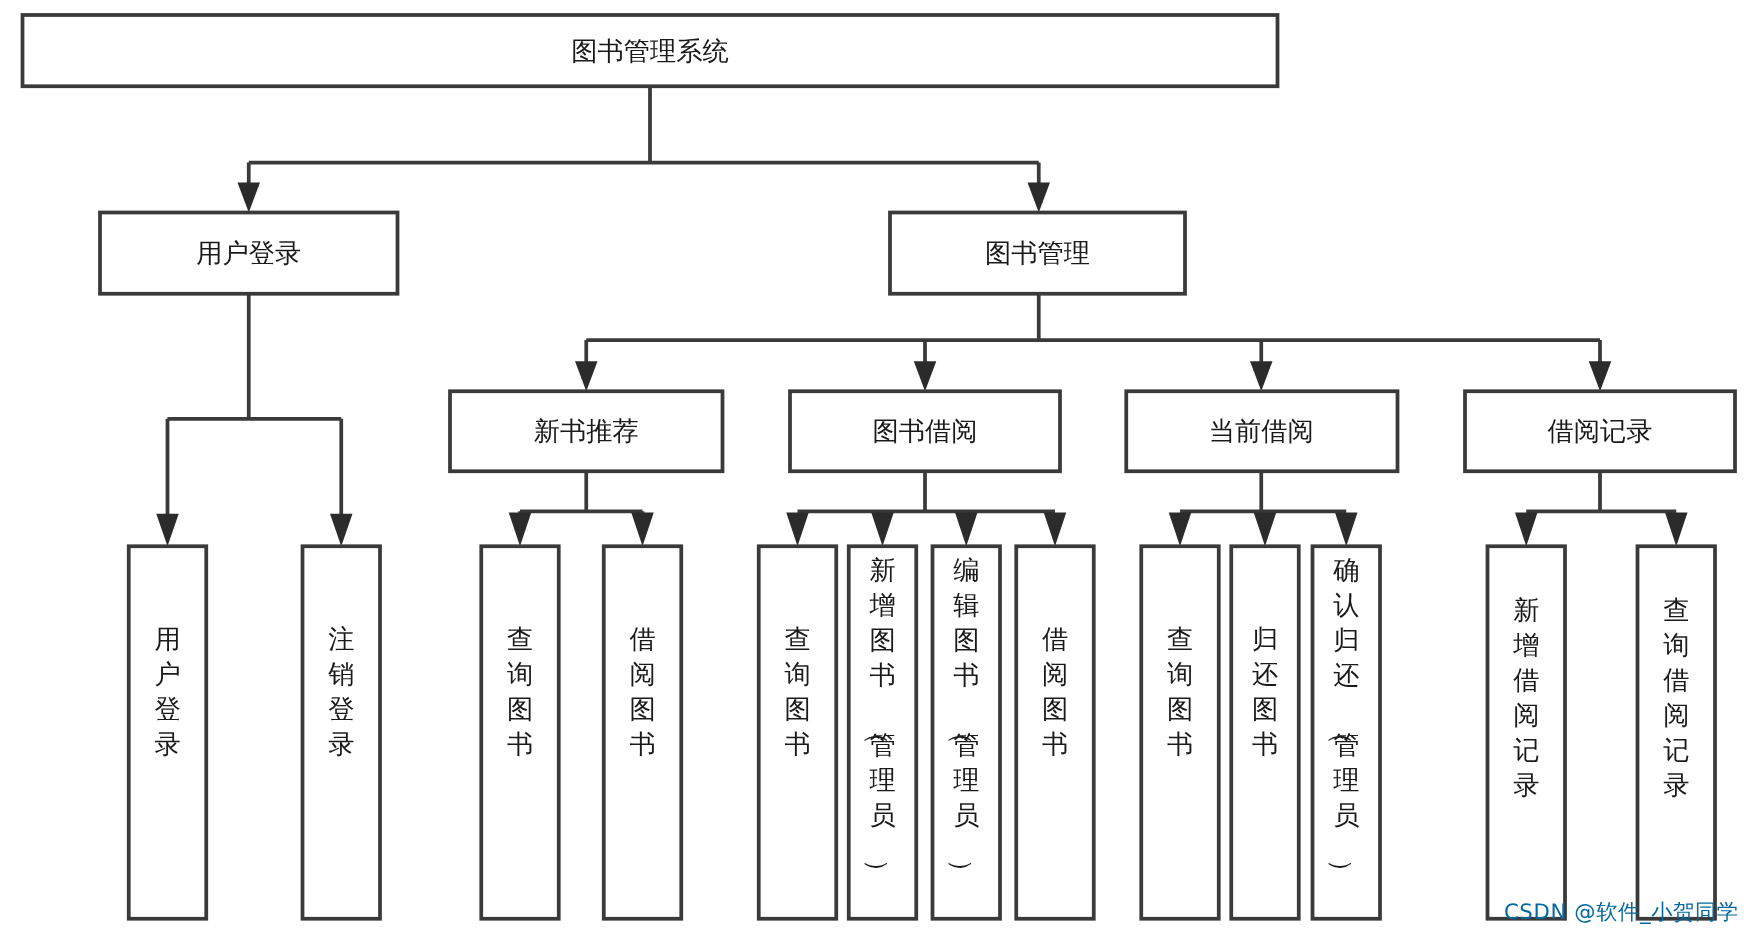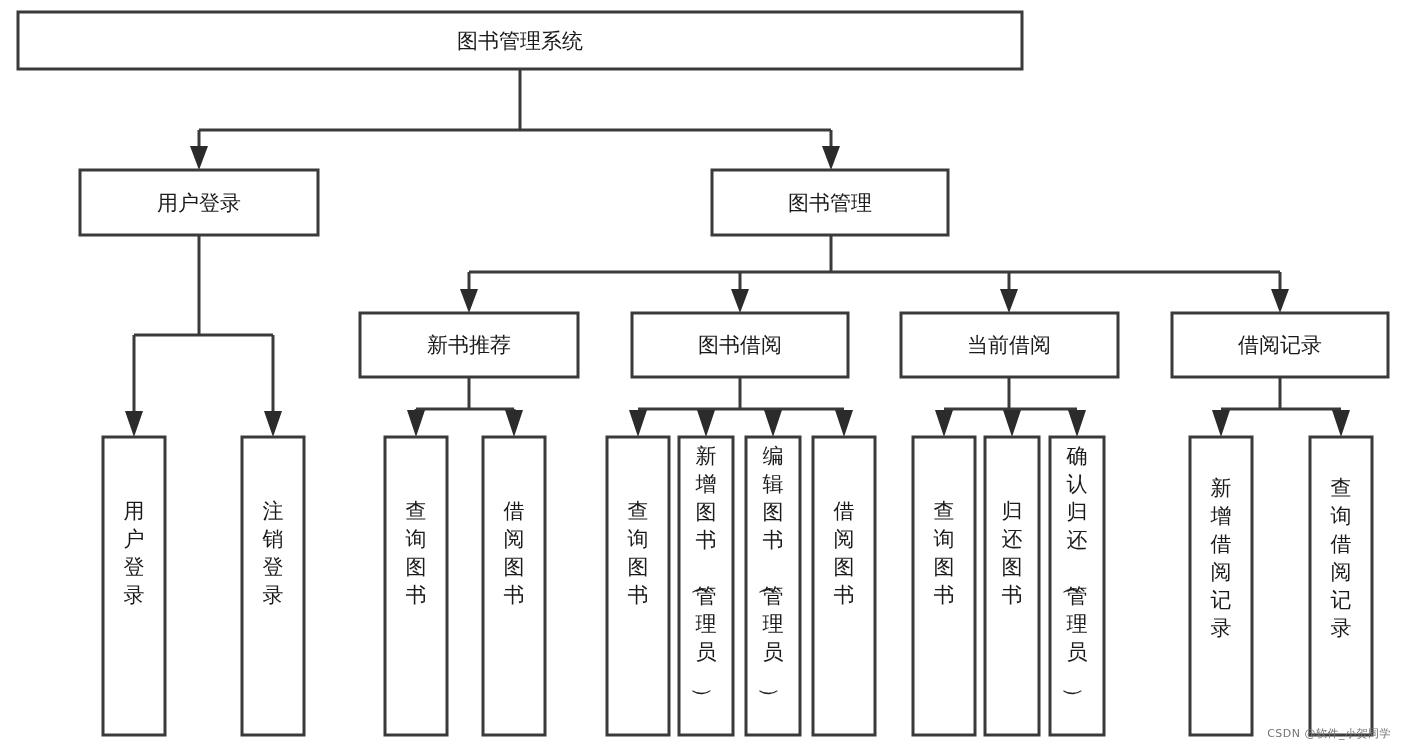--- a/index.html
+++ b/index.html
@@ -51,22 +51,22 @@
     font-family: "DejaVu Sans", "Liberation Sans", sans-serif;
     font-size: 21px;
     fill: #1a1a1a;
     text-anchor: middle;
   }
   .watermark {
     position: absolute;
     right: 14px;
     bottom: 6px;
     font-family: "DejaVu Sans", "Liberation Sans", sans-serif;
-    font-size: 11px;
-    color: #737373;
+    font-size: 17px;
+    color: #0369a1;
     letter-spacing: 0.5px;
     white-space: nowrap;
     pointer-events: none;
   }
 </style>
 </head>
 <body>
 
 <div id="diagram-root">
 

